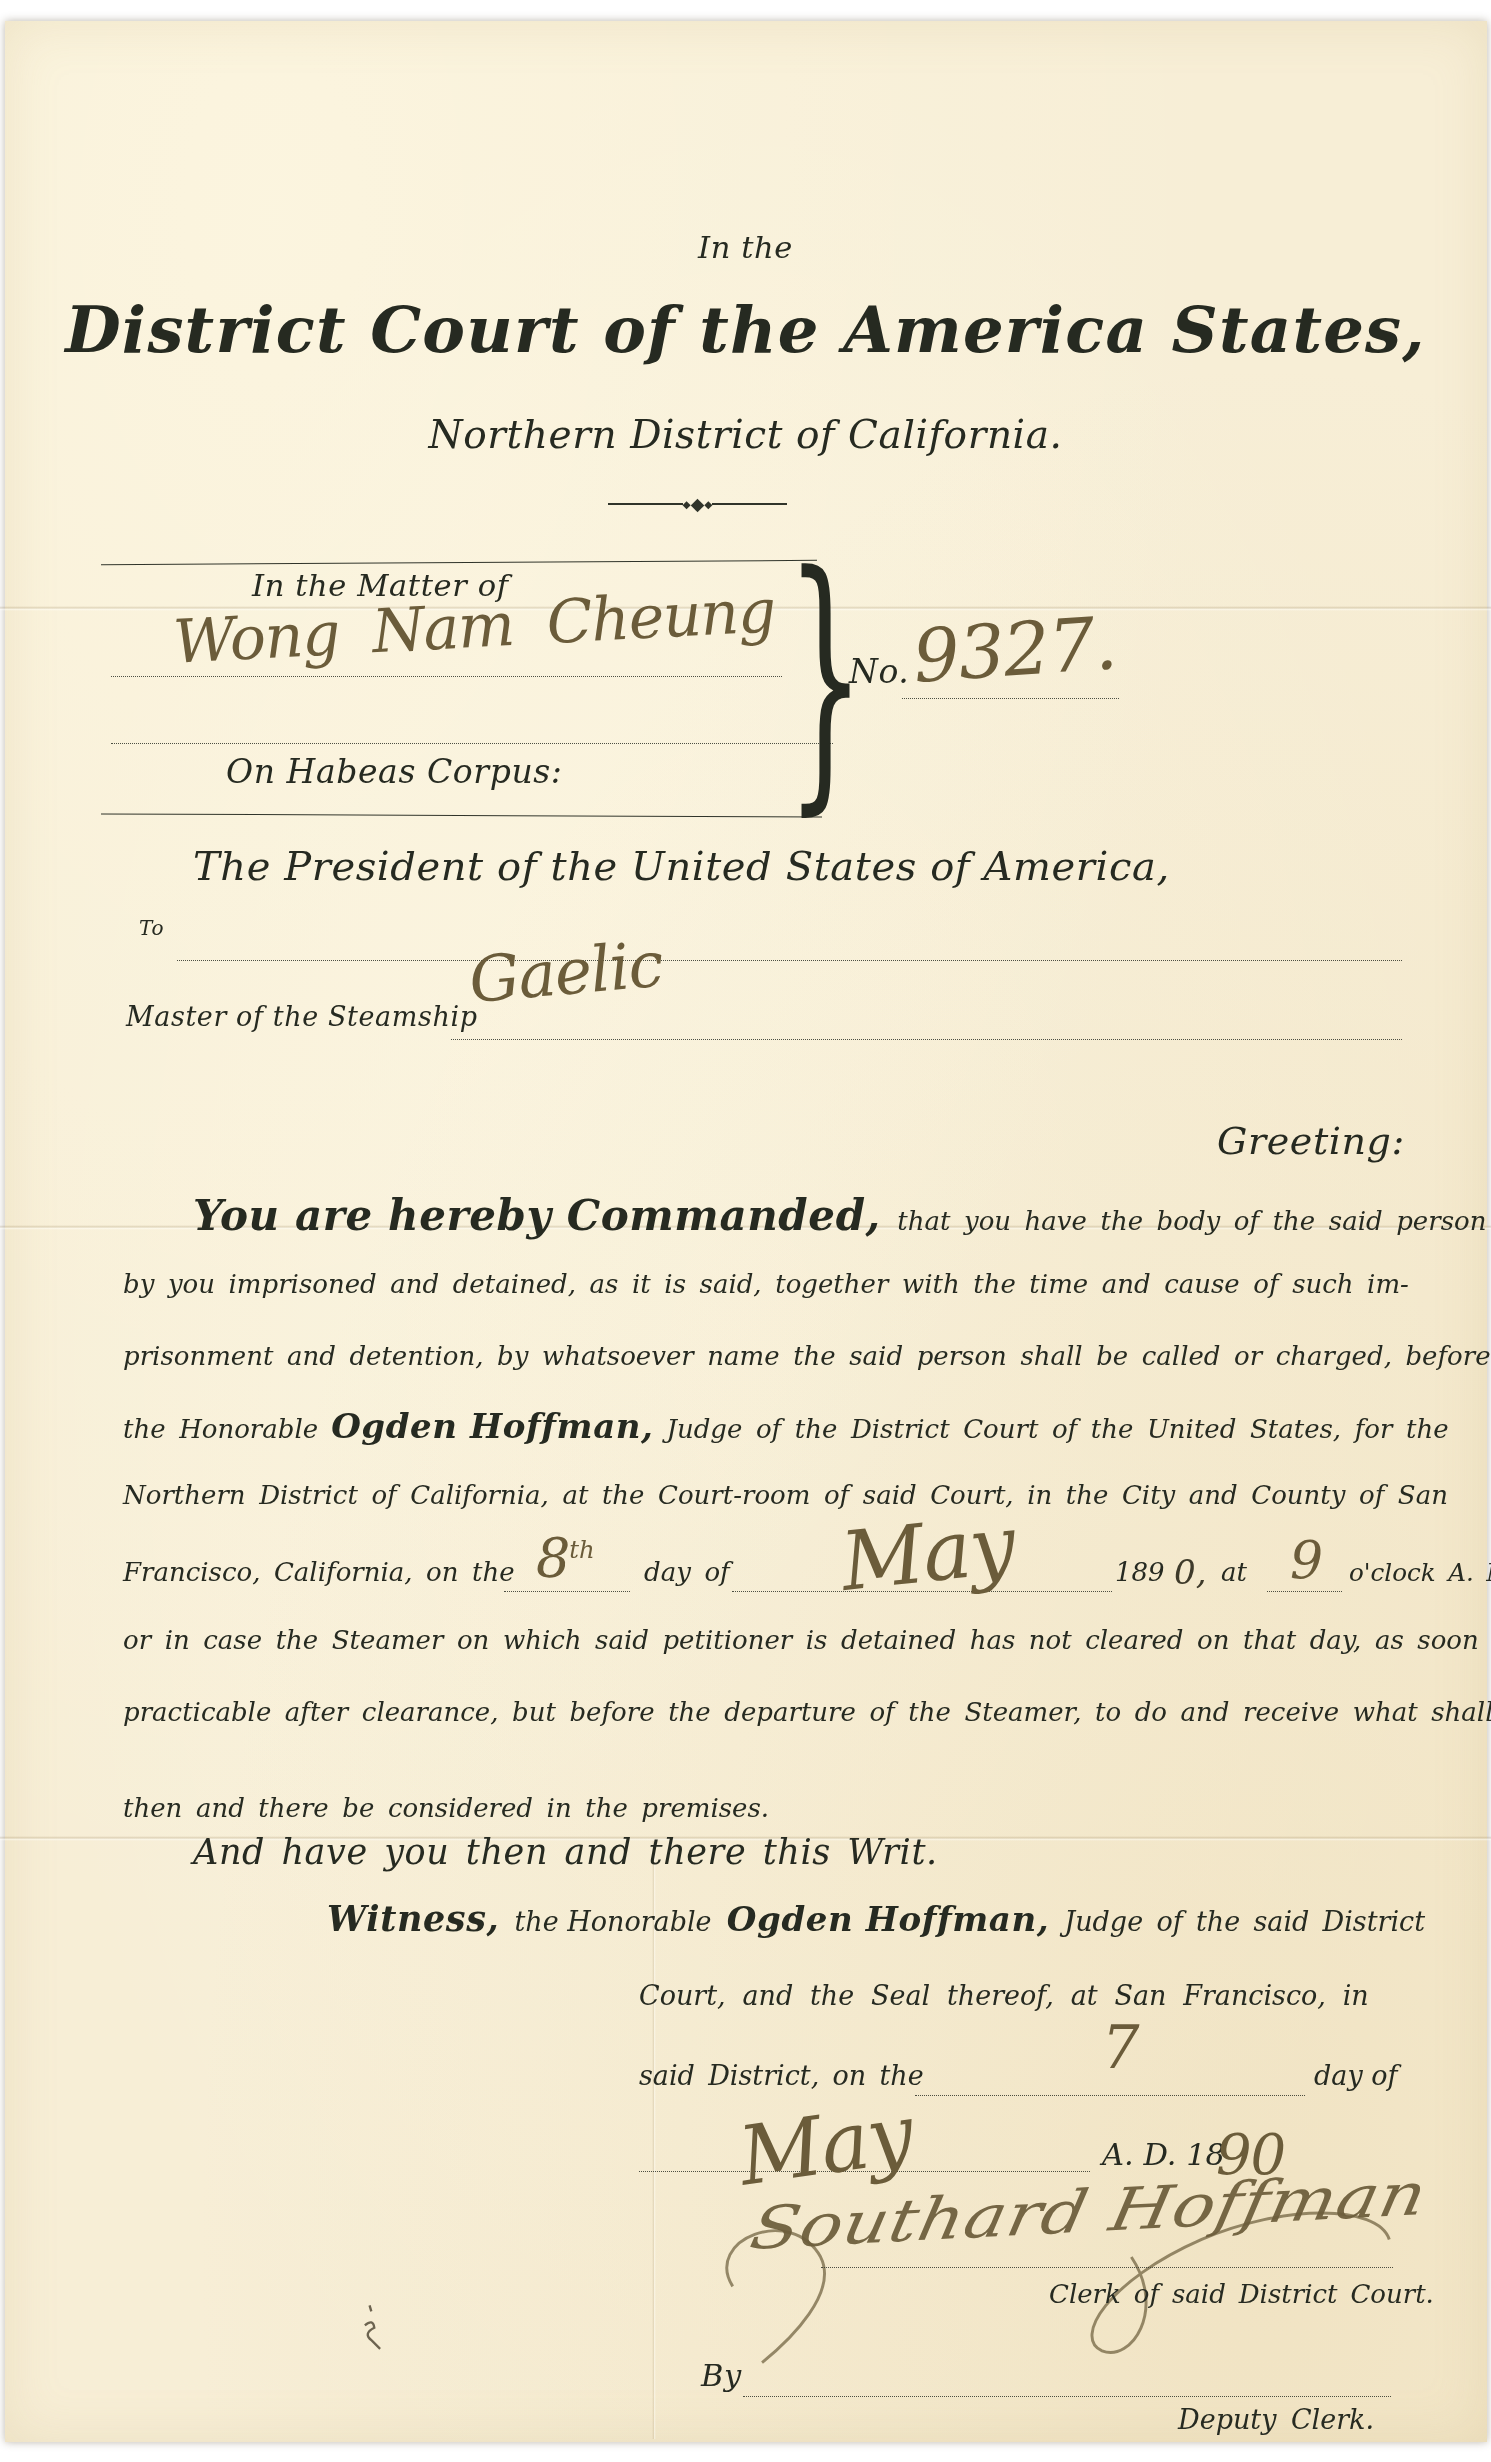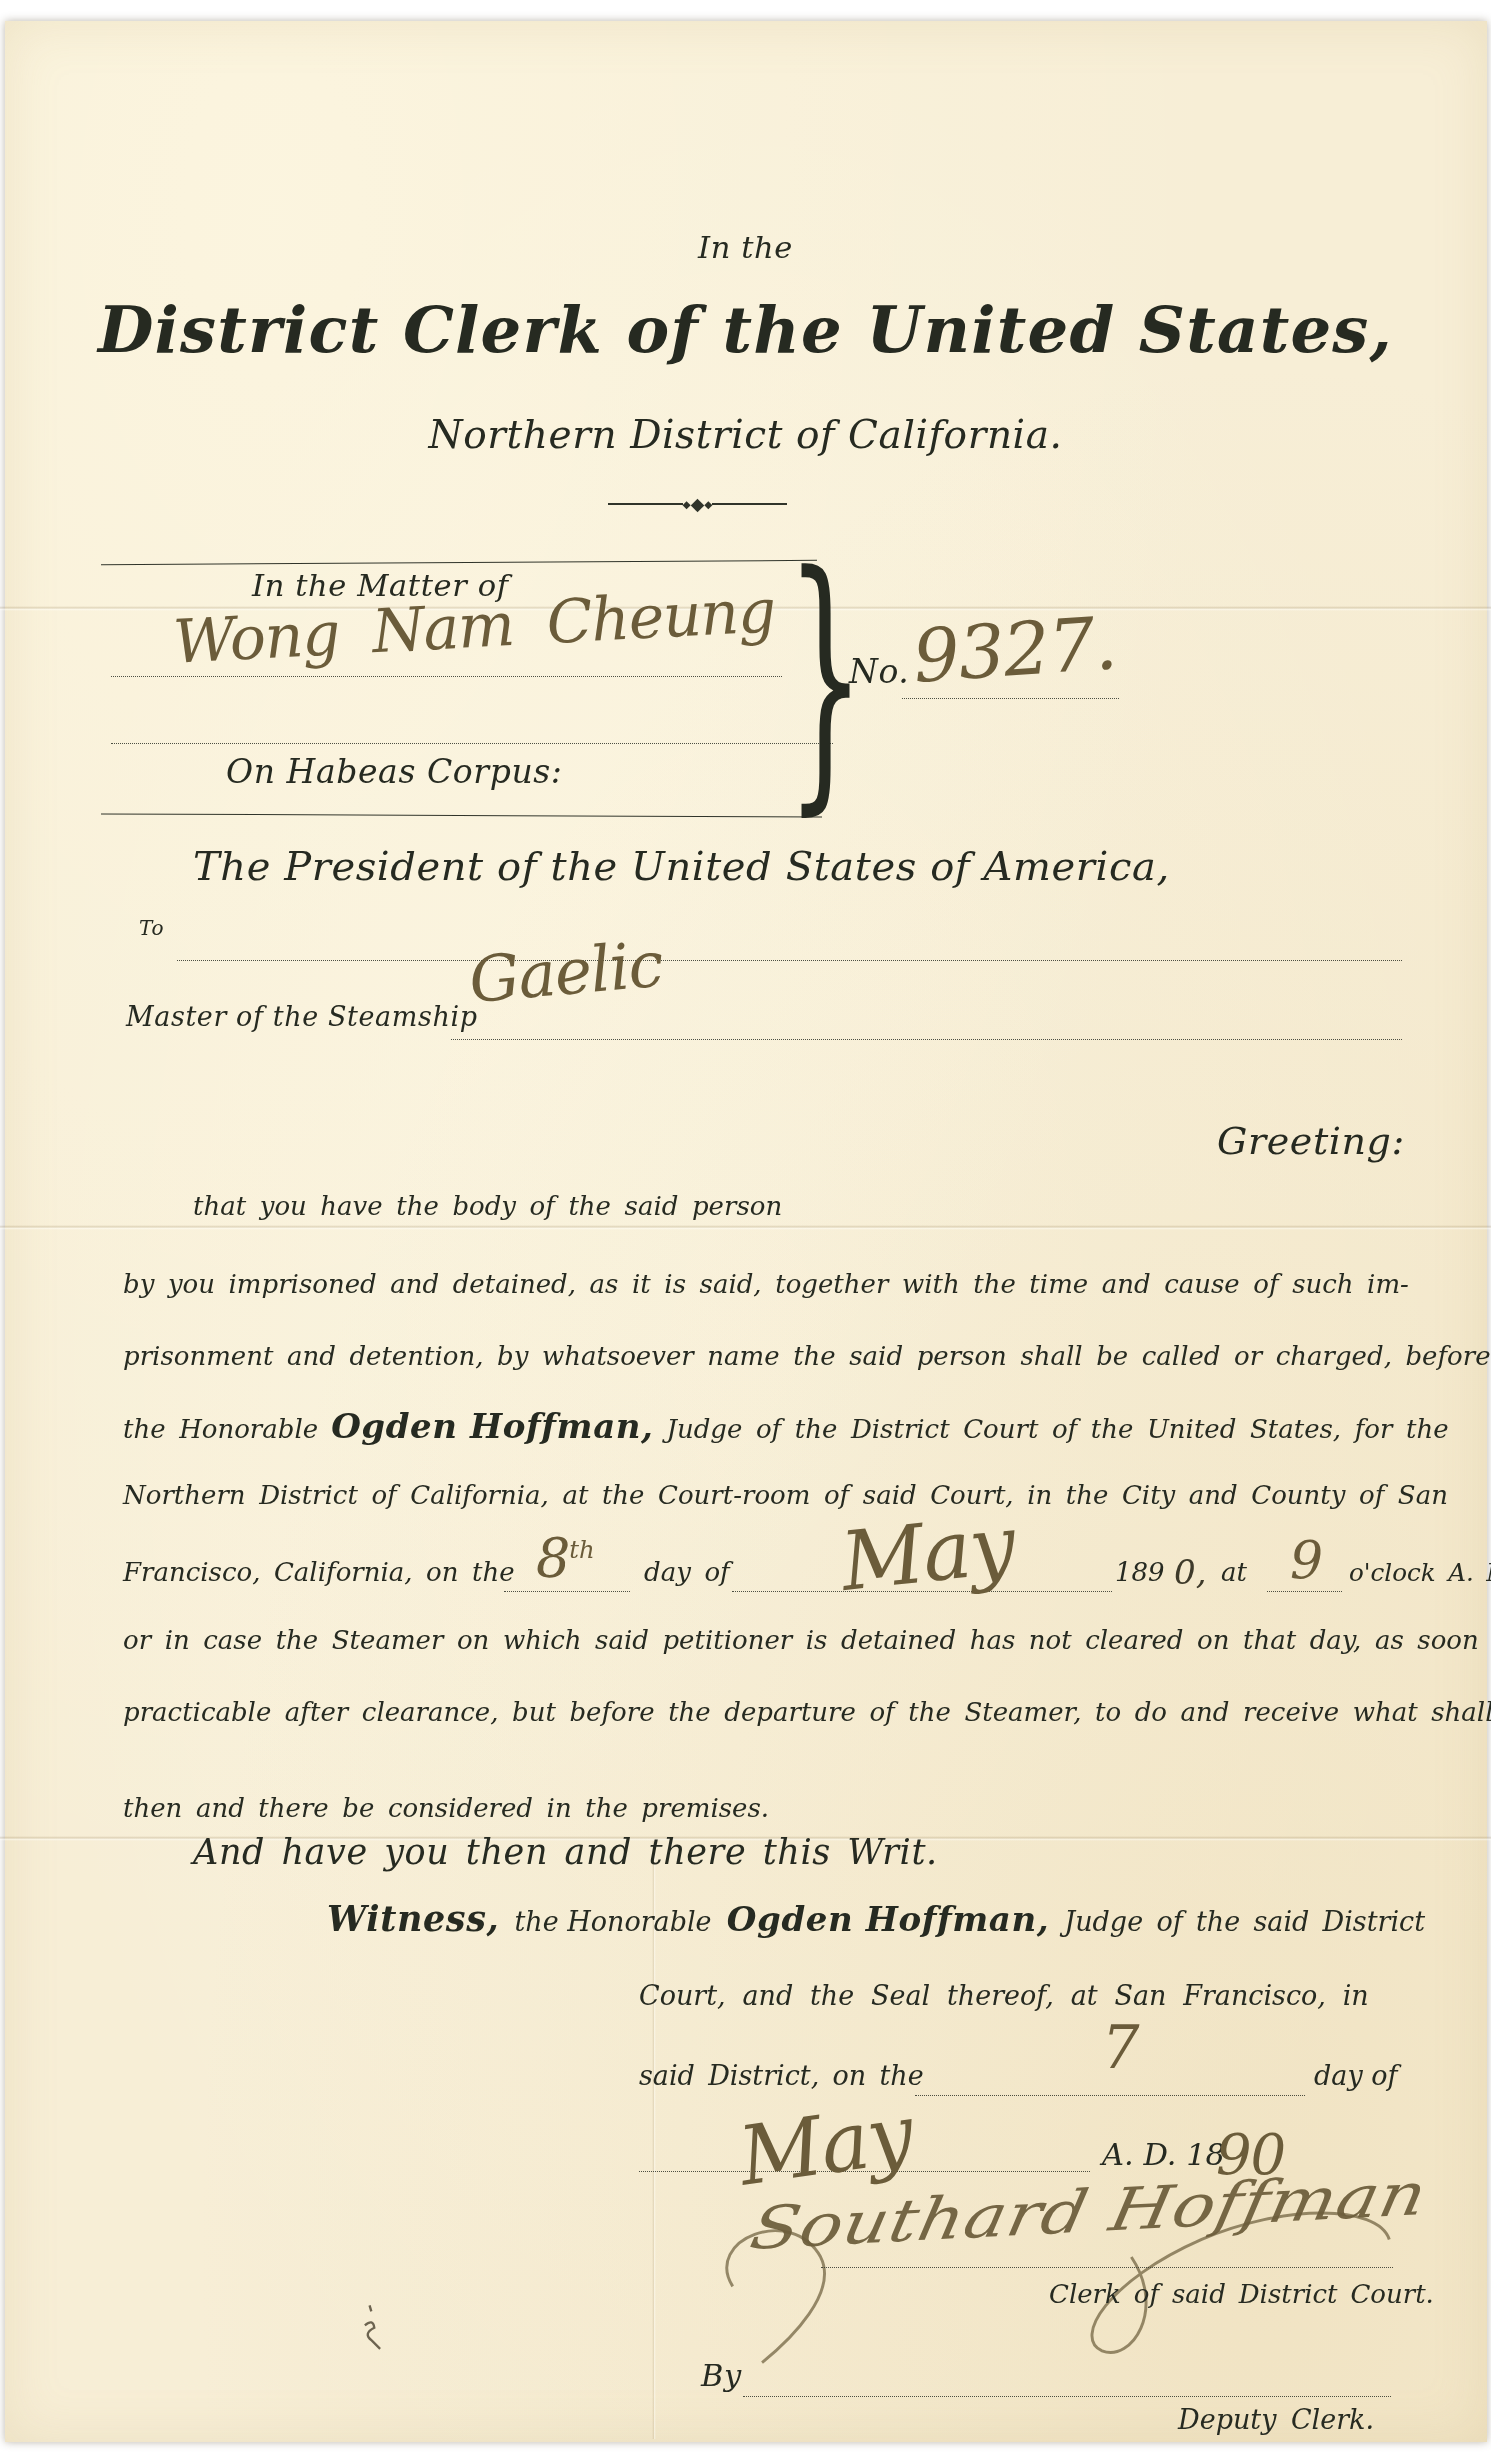--- a/index.html
+++ b/index.html
@@ -43,21 +43,21 @@
 <body>
 
 <div id="paper"></div>
 
 <div class="abs crease" style="top:606px;"></div>
 <div class="abs crease" style="top:1225px;"></div>
 <div class="abs crease" style="top:1836px;"></div>
 <div class="abs vcrease" style="left:652px;top:1841px;height:598px;"></div>
 
 <div class="abs center printed script" style="top:230px;font-size:30.5px;">In the</div>
-<div class="abs center printed script heavy" style="top:292px;font-size:64px;letter-spacing:1.2px;">District Clerk of the United States,</div>
+<div class="abs center printed script heavy" style="top:292px;font-size:64px;letter-spacing:1.2px;">District Court of the America States,</div>
 <div class="abs center printed script" style="top:412px;font-size:39px;">Northern District of California.</div>
 
 <div class="abs" style="left:598px;top:503px;width:199px;display:flex;align-items:center;justify-content:center;">
   <div class="orn-line" style="width:75px;"></div>
   <span class="diamond" style="font-size:10.6px;">◆</span>
   <span class="diamond" style="font-size:17.6px;">◆</span>
   <span class="diamond" style="font-size:10.6px;">◆</span>
   <div class="orn-line" style="width:75px;"></div>
 </div>
 
@@ -75,20 +75,21 @@
 
 <div class="abs printed script" style="left:193px;top:843px;font-size:40px;">The President of the United States of America,</div>
 <div class="abs printed script" style="left:139px;top:916px;font-size:20px;">To</div>
 <div class="abs dotted" style="left:177px;top:960px;width:1225px;"></div>
 <div class="abs printed script" style="left:126px;top:1001px;font-size:27px;">Master of the Steamship</div>
 <div class="abs ink" style="left:469px;top:936px;font-size:63px;transform:rotate(-5deg);">Gaelic</div>
 <div class="abs dotted" style="left:451px;top:1039px;width:951px;"></div>
 <div class="abs printed script" style="left:1217px;top:1119px;font-size:38px;">Greeting:</div>
 
 <div class="abs row" style="left:193px;top:1191px;gap:16.4px;">
+  <span class="printed script heavy" style="font-size:42px;">You are hereby Commanded,</span>
   <span class="printed body-line">that you have the body of the said person</span>
 </div>
 <div class="abs printed body-line" style="left:123px;top:1269px;">by you imprisoned and detained, as it is said, together with the time and cause of such im-</div>
 <div class="abs printed body-line" style="left:123px;top:1341px;">prisonment and detention, by whatsoever name the said person shall be called or charged, before</div>
 <div class="abs row" style="left:123px;top:1406px;gap:13px;">
   <span class="printed body-line">the Honorable</span>
   <span class="printed script heavy" style="font-size:34px;">Ogden Hoffman,</span>
   <span class="printed body-line">Judge of the District Court of the United States, for the</span>
 </div>
 <div class="abs printed body-line" style="left:123px;top:1480px;">Northern District of California, at the Court-room of said Court, in the City and County of San</div>

